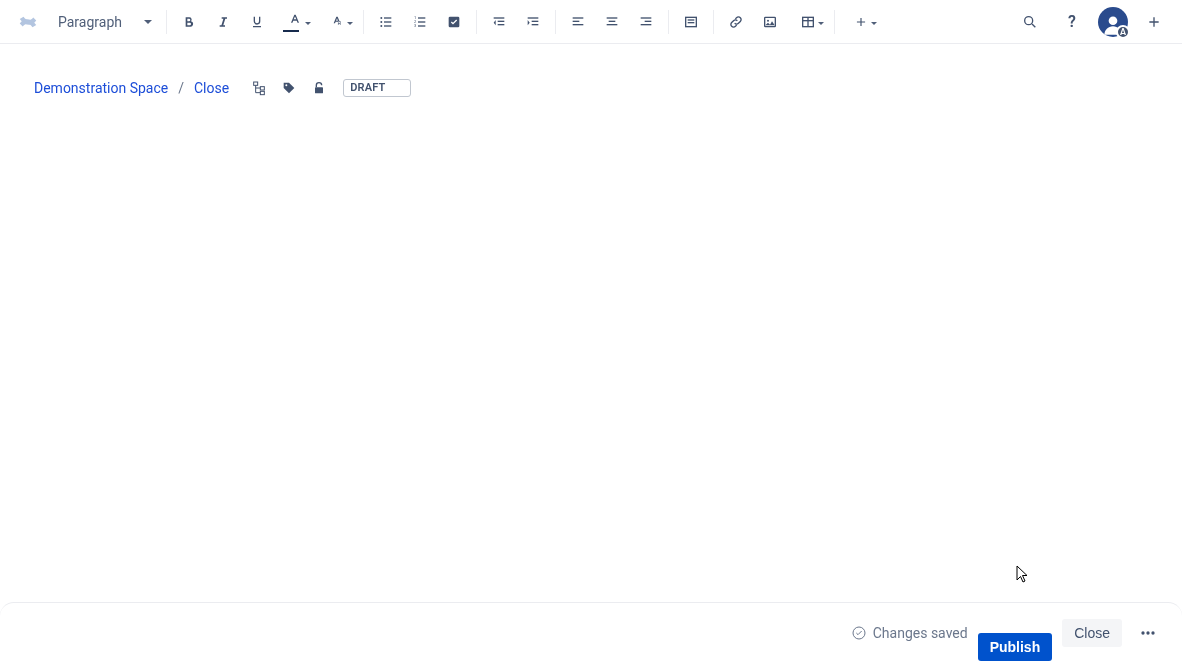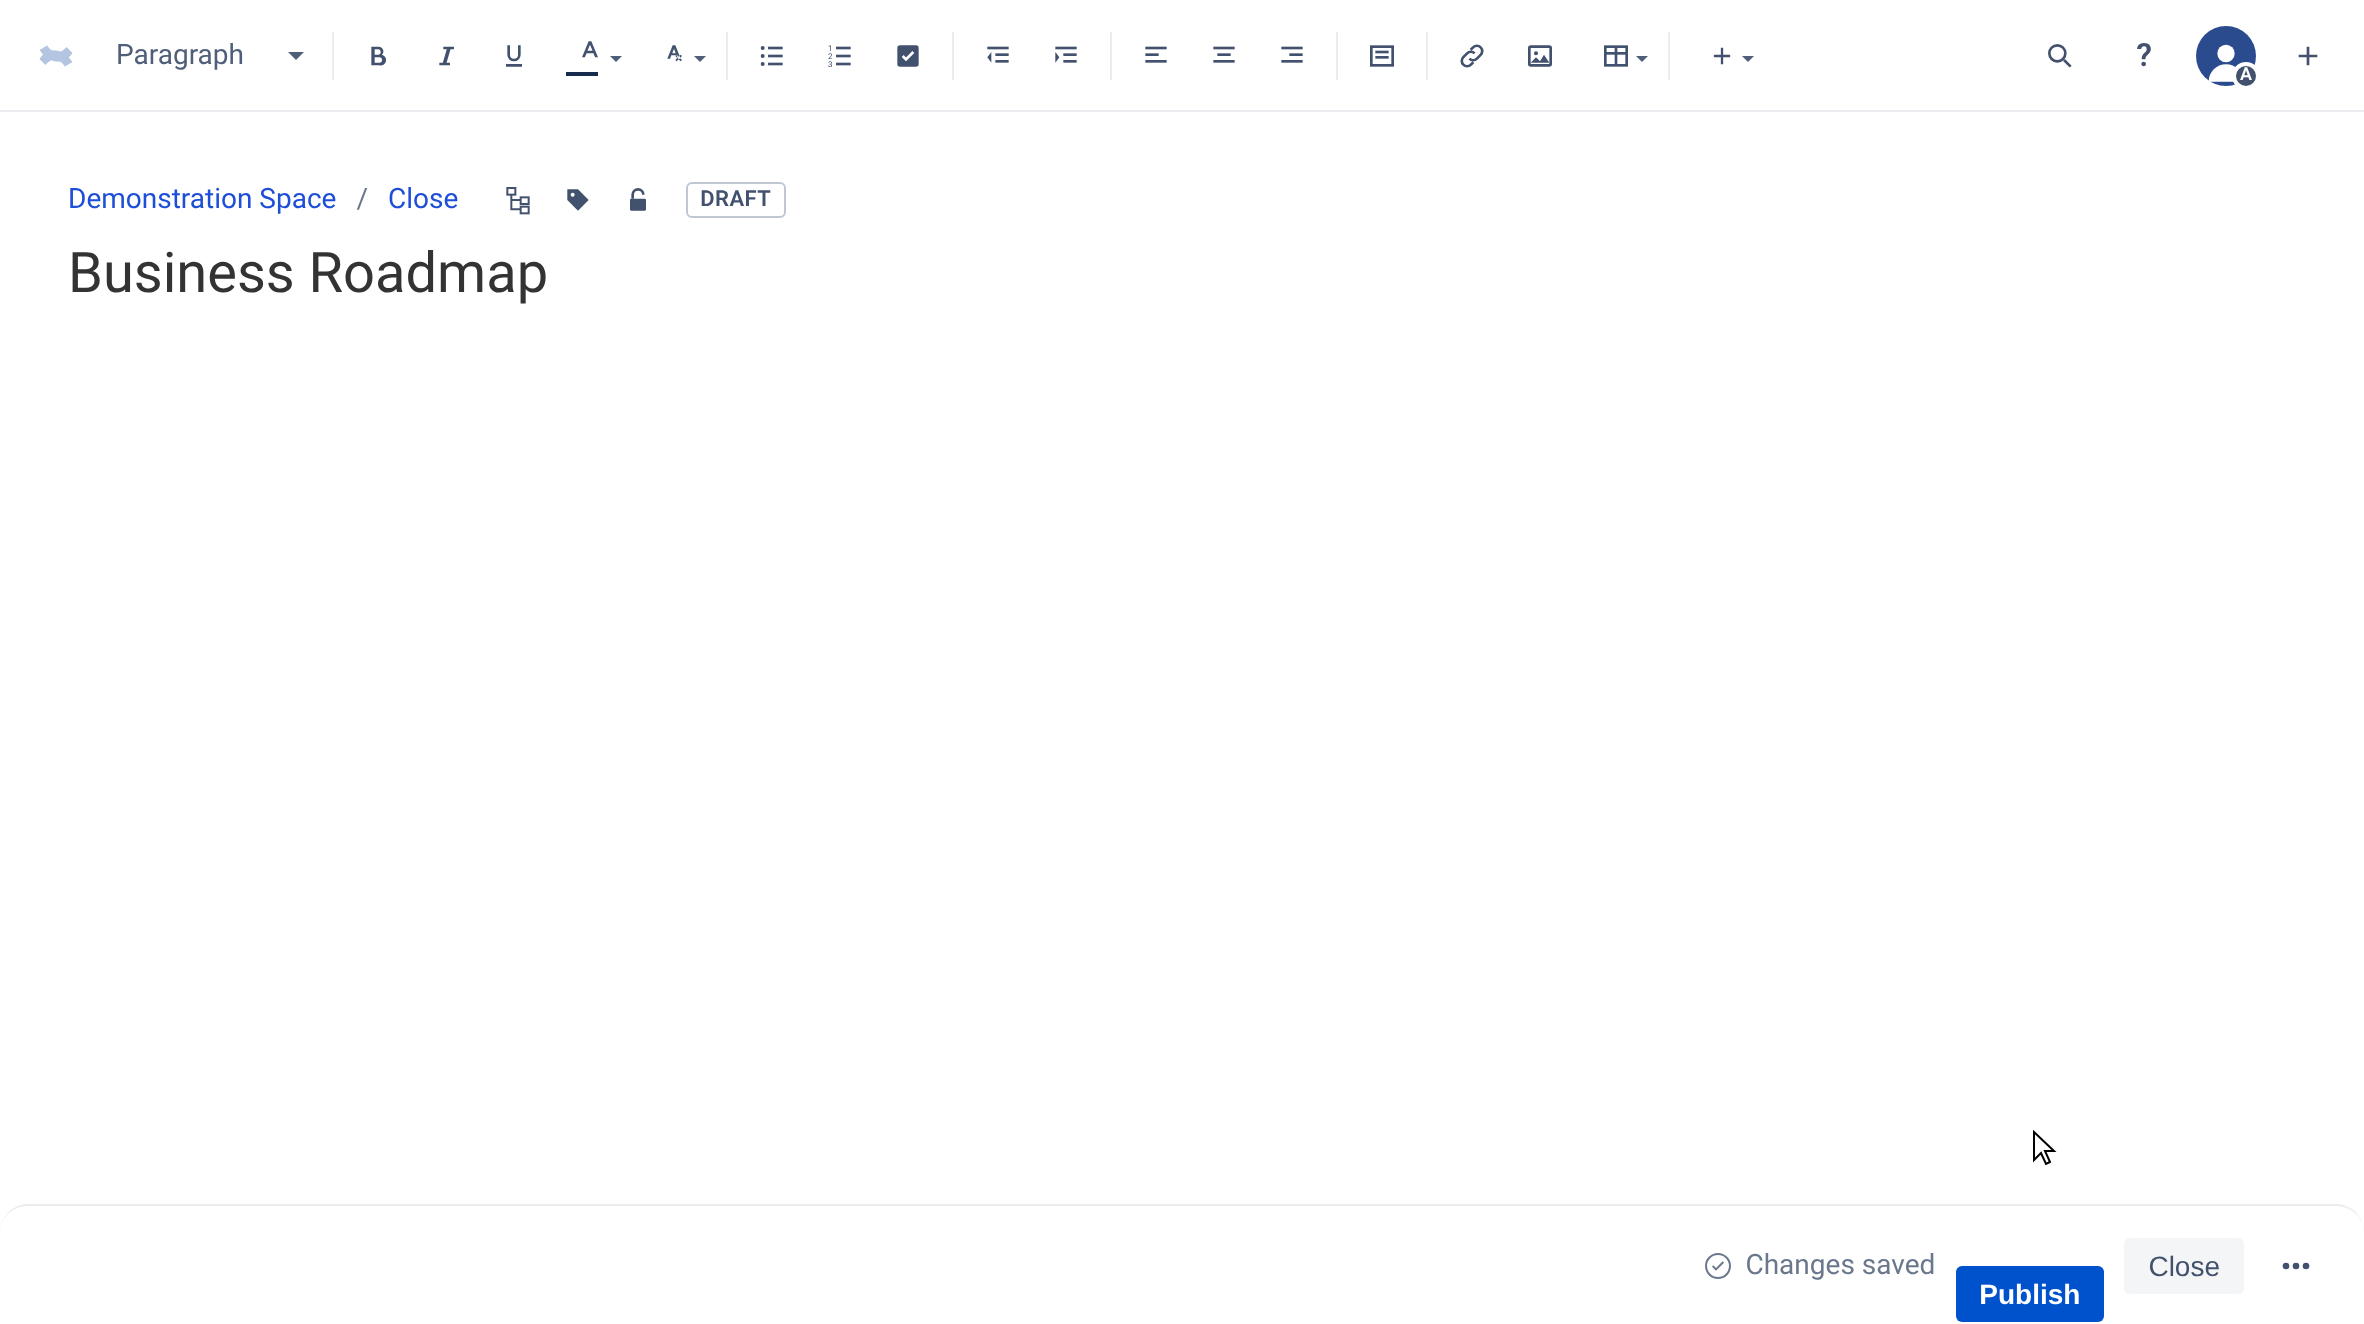--- a/index.html
+++ b/index.html
@@ -9,21 +9,21 @@
     color: #172b4d;
     background: #fff;
     width: 1182px;
     height: 662px;
     position: relative;
     overflow: hidden;
   }
   .toolbar {
     display: flex;
     align-items: center;
-    height: 56px;
+    height: 44px;
     padding: 0 12px;
     border-bottom: 1px solid #ebecf0;
   }
   .logo {
     width: 24px; height: 24px; margin: 0 12px 0 4px;
     display: flex; align-items: center; justify-content: center;
   }
   .paragraph-selector {
     display: flex; align-items: center; gap: 22px;
     padding: 4px 8px 4px 6px; color: #505f79; cursor: pointer;
@@ -92,21 +92,21 @@
   }
   .breadcrumb-row a { color: #1d4ed8; text-decoration: none; text-align: right; }
   .crumb-sep { color: #6b778c; }
   .crumb-icon {
     width: 20px; height: 20px; display: flex; align-items: center; justify-content: center;
     color: #42526e; cursor: pointer;
   }
   .draft-badge {
     border: 1px solid #c1c7d0; border-radius: 3px;
     font-size: 11px; font-weight: 600; color: #42526e;
-    padding: 1px 6px 2px 6px; letter-spacing: 0.2px;
+    padding: 1px 24px 2px 6px; letter-spacing: 0.2px;
     margin-left: 4px;
   }
   .page-title {
     font-size: 28px; font-weight: 400; color: #333;
     line-height: 1.2;
     outline: none;
   }
 
   .footer {
     position: absolute; bottom: 0; left: 0; right: 0;
@@ -355,21 +355,20 @@
         </svg>
     </div>
     <div class="crumb-icon">
       <svg width="16" height="16" viewBox="0 0 24 24">
           <rect x="6" y="11" width="12" height="9" rx="1" fill="#42526e"></rect>
           <path d="M8 11V8a4 4 0 0 1 8 0" fill="none" stroke="#42526e" stroke-width="2"></path>
         </svg>
     </div>
     <span class="draft-badge">DRAFT</span>
   </div>
-  <h1 class="page-title" contenteditable="true" style="">Business Roadmap</h1>
 </div>
 
 <div class="footer">
   <div class="status-text">
     <svg width="16" height="16" viewBox="0 0 24 24">
         <circle cx="12" cy="12" r="9" fill="none" stroke="#6b778c" stroke-width="1.5"></circle>
         <path d="M8 12l2.5 2.5L16 9" fill="none" stroke="#6b778c" stroke-width="1.5"></path>
       </svg>
     <span>Changes saved</span>
   </div>

